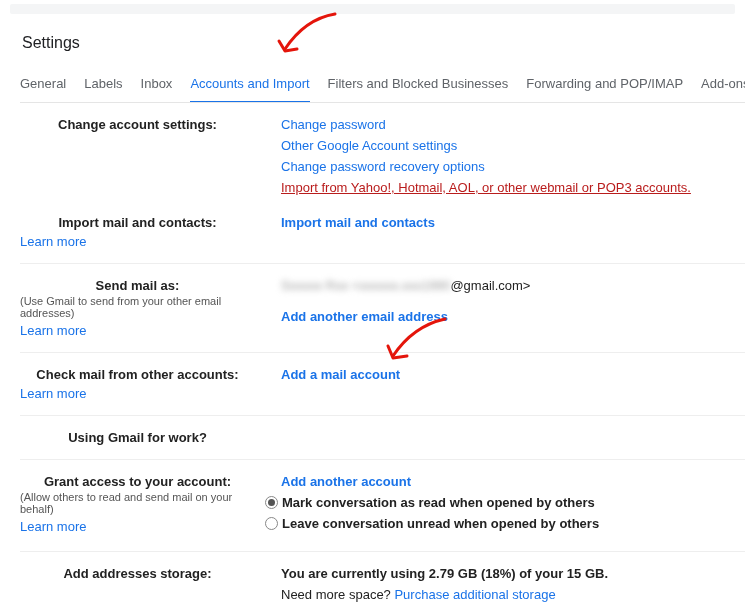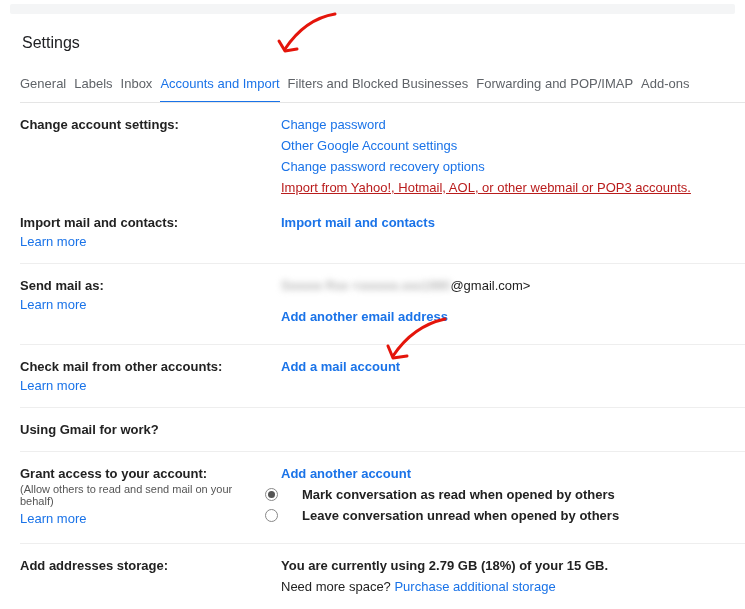--- a/index.html
+++ b/index.html
@@ -22,21 +22,21 @@
     padding: 12px 0 10px 20px;
   }
   h1 {
     font-size: 16px;
     font-weight: 400;
     margin: 8px 0 18px 2px;
     color: #202124;
   }
   .tabs {
     display: flex;
-    gap: 8px;
+    gap: 18px;
     border-bottom: 1px solid #e5e5e5;
     padding-bottom: 0;
     font-size: 13px;
     color: #5f6368;
     white-space: nowrap;
     overflow: hidden;
   }
   .tab {
     padding: 6px 0 10px 0;
     cursor: pointer;
@@ -55,20 +55,21 @@
   }
   .section.noborder { border-bottom: none; padding-bottom: 4px;}
   .left {
     width: 245px;
     flex-shrink: 0;
     padding-right: 10px;
   }
   .left .title {
     font-weight: bold;
     color: #222;
+    text-align: center;
   }
   .left .hint {
     font-size: 11px;
     color: #555;
     margin-top: 2px;
   }
   .right {
     flex: 1;
     font-size: 13px;
   }
@@ -76,21 +77,21 @@
     color: #1a73e8;
     cursor: pointer;
     text-decoration: none;
   }
   .link.bold { font-weight: bold; }
   .right .line { margin-bottom: 6px; margin-left: 16px; }
   .plain { color: #b91c1c; text-decoration: underline; }
   .radio-row {
     display: flex;
     align-items: center;
-    gap: 24px;
+    gap: 4px;
     margin: 6px 0;
   }
   .radio {
     width: 13px; height: 13px;
     border: 1px solid #888;
     border-radius: 50%;
     display: inline-flex;
     align-items: center;
     justify-content: center;
     background: #fff;
@@ -154,20 +155,21 @@
       <div class="learnmore"><span class="link">Learn more</span></div>
     </div>
     <div class="right">
       <div class="line"><span class="link bold">Import mail and contacts</span></div>
     </div>
   </div>
 
   <div class="section rel">
     <div class="left">
       <div class="title">Send mail as:</div>
+      <div class="hint">(Use Gmail to send from your other email addresses)</div>
       <div class="learnmore"><span class="link">Learn more</span></div>
     </div>
     <div class="right">
       <div class="line">
         <span class="blur">Sxxxxx Rxx</span>
         <span> </span>
         <span class="blur">&lt;xxxxxx.xxx1990</span><span>@gmail.com&gt;</span>
       </div>
       <div class="line" style="margin-top:16px;"><span class="link bold">Add another email address</span></div>
     </div>

